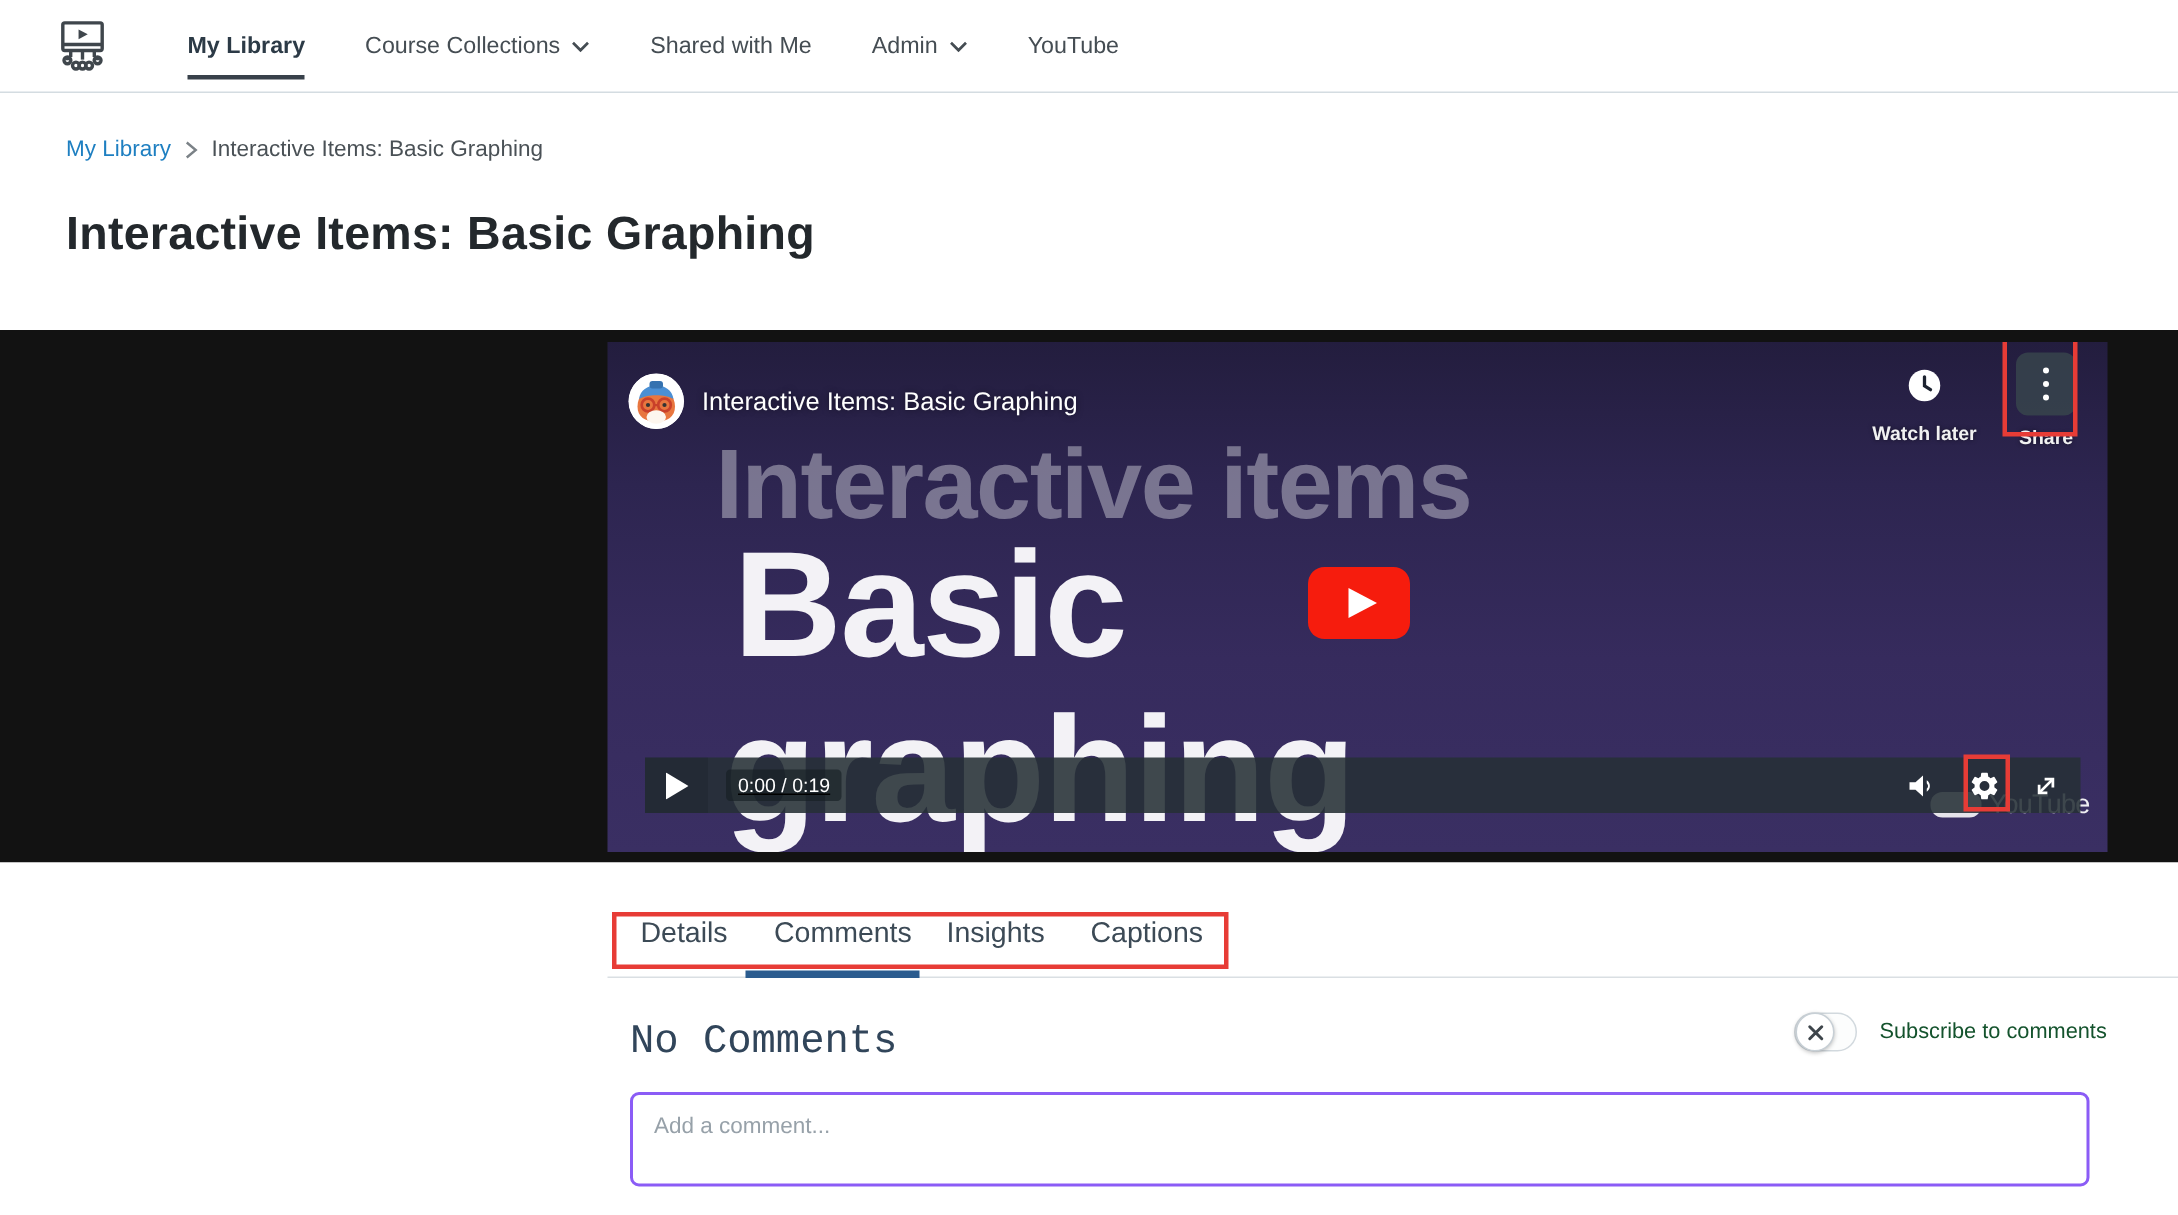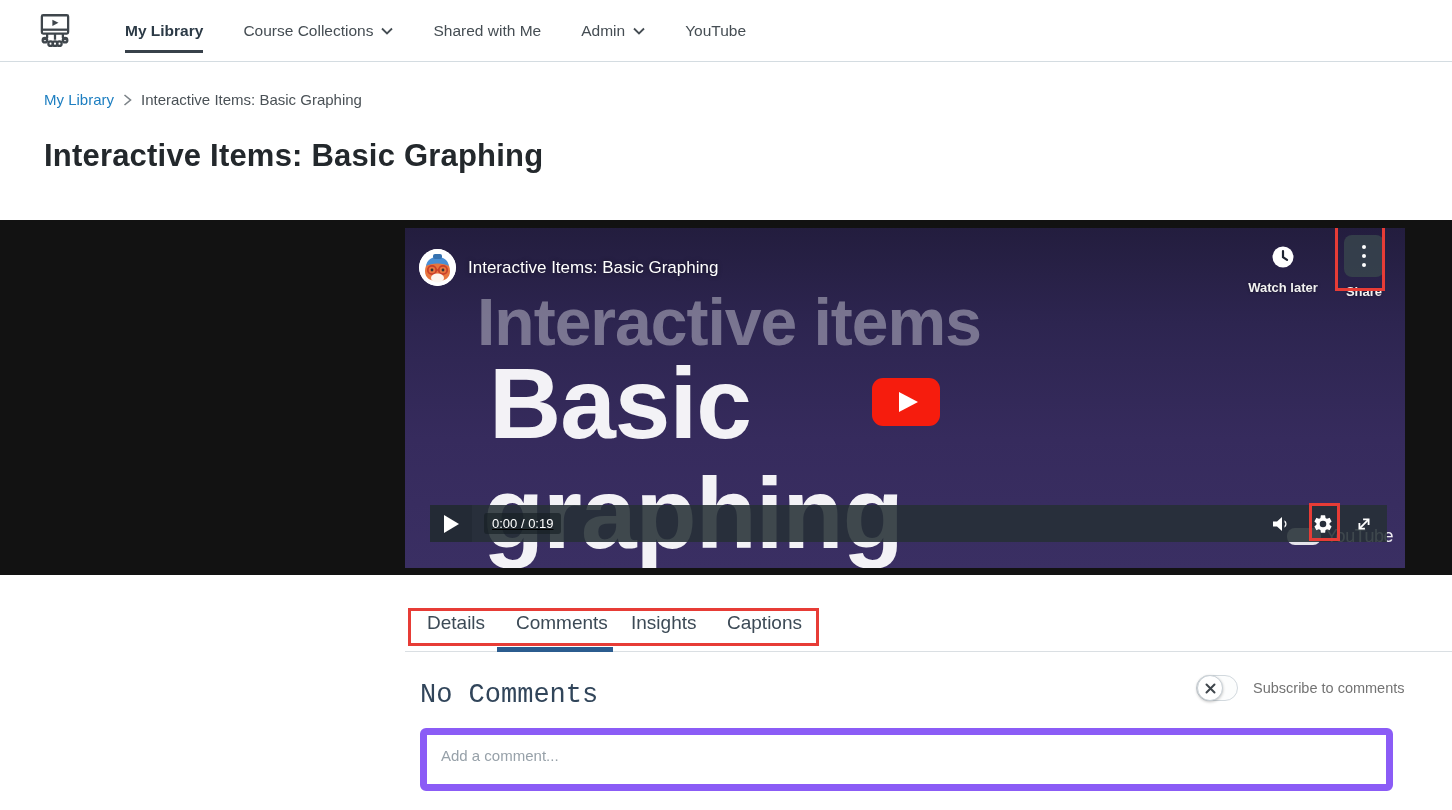--- a/index.html
+++ b/index.html
@@ -82,23 +82,23 @@
   .redbox-tabs { left:408px; top:33px; width:411px; height:38px; }
 
   
   .no-comments { position:absolute; left:420px; top:680px; font-size:27px; font-weight:normal; color:#31455a;font-family:Liberation Mono, monospace; }
   .subscribe { position:absolute; left:1196px; top:675px; display:flex; align-items:center; gap:15px; }
   .toggle { position:relative; width:42px; height:26px; border-radius:13px; background:#fcfdfd;
     border:1px solid #d2d9de; cursor:pointer; }
   .knob { position:absolute; left:0px; top:-1px; width:26px; height:26px; border-radius:50%;
     background:#fff; border:1px solid #c7cfd5; box-shadow:0 1px 3px rgba(0,0,0,.25);
     display:flex; align-items:center; justify-content:center; }
-  .subscribe-label { font-size:14.5px; color:#737373; }
+  .subscribe-label { font-size:14.5px; color:#14532d; }
   .comment-input { position:absolute; left:420px; top:728px; width:973px; height:63px;
-    border:7px solid #8b5cf6; border-radius:6px; padding:12px 14px; font-size:15px;
+    border:2px solid #8b5cf6; border-radius:6px; padding:12px 14px; font-size:15px;
     font-family:"Liberation Sans", sans-serif; color:#46525a; resize:none; outline:none; }
   .comment-input::placeholder { color:#97a1a9; }
 </style>
 </head>
 <body>
 
 <div class="page">
 
   <header class="topnav">
     <div class="logo">

